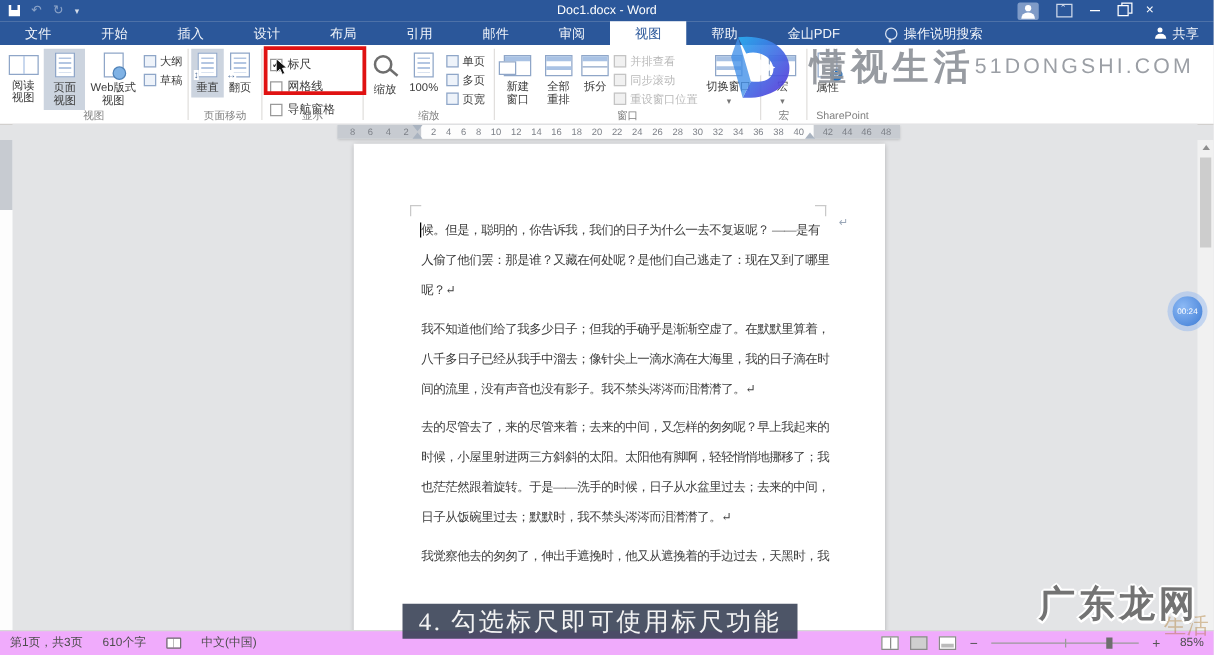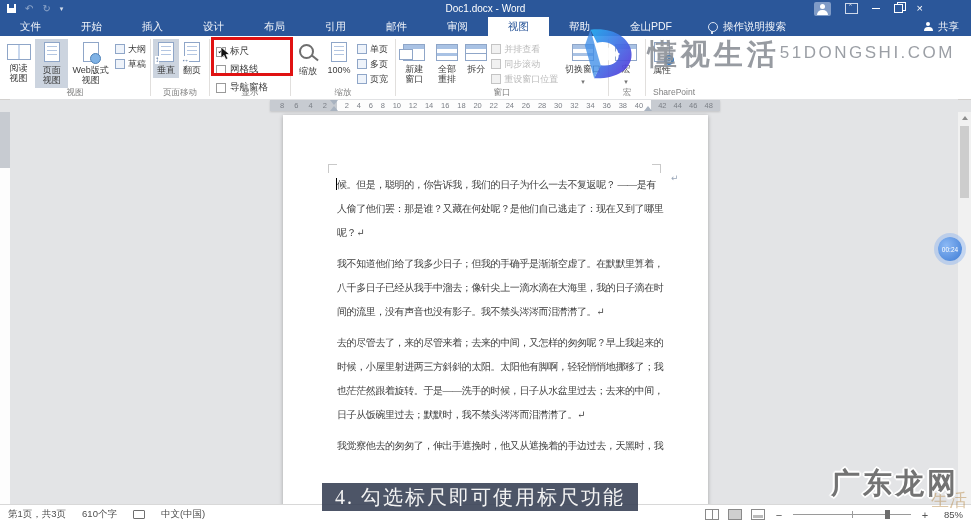--- a/index.html
+++ b/index.html
@@ -134,21 +134,21 @@
   .brand{position:absolute;top:27px;right:16px;display:flex;align-items:center;gap:9px;z-index:10;opacity:.92;}
   .brand-txt{display:flex;flex-direction:row;line-height:1;}
   .brand-name{font-size:29px;font-weight:bold;color:#8f939a;letter-spacing:4px;}
   .brand-site{font-size:17px;color:#93979e;letter-spacing:2.5px;margin-top:4px;}
   .corner-stamp{position:absolute;right:12px;bottom:20px;z-index:9;font-size:29px;font-weight:bold;
         color:#737373;letter-spacing:3px;
         text-shadow:-2px 0 0 #fff,2px 0 0 #fff,0 -2px 0 #fff,0 2px 0 #fff,-1px -1px 0 #fff,1px 1px 0 #fff,-1px 1px 0 #fff,1px -1px 0 #fff;}
   .faint-wm{position:absolute;right:4px;bottom:12px;z-index:8;font-size:18px;color:#a16207;opacity:.35;font-weight:normal;}
 
   
-  .statusbar{position:absolute;left:0;right:0;bottom:0;height:19px;background:#ffffff;border-top:1px solid #d8d8d8;
+  .statusbar{position:absolute;left:0;right:0;bottom:0;height:19px;background:#f0abfc;border-top:1px solid #d8d8d8;
         display:flex;align-items:center;font-size:9.5px;color:#4d4d4d;z-index:3;}
   .sb-left{display:flex;align-items:center;gap:16px;padding-left:8px;}
   .i-bookst{box-sizing:border-box;width:12px;height:9px;border:1px solid #6f6f6f;border-radius:1px;
         background:linear-gradient(to right,#fff 46%,#bbb 46% 54%,#fff 54%);}
   .sb-right{margin-left:auto;display:flex;align-items:center;gap:9px;padding-right:8px;}
   .sv{box-sizing:border-box;width:14px;height:11px;border:1px solid #8a8a8a;background:#fff;position:relative;}
   .sv.active{background:#cfcfcf;}
   .sv.read::after{content:"";position:absolute;left:6px;top:0;bottom:0;width:1px;background:#8a8a8a;}
   .sv.web::after{content:"";position:absolute;left:1px;right:1px;bottom:1px;height:3px;background:#bbb;}
   .zoom-minus,.zoom-plus{font-size:11px;color:#555;width:10px;text-align:center;}

